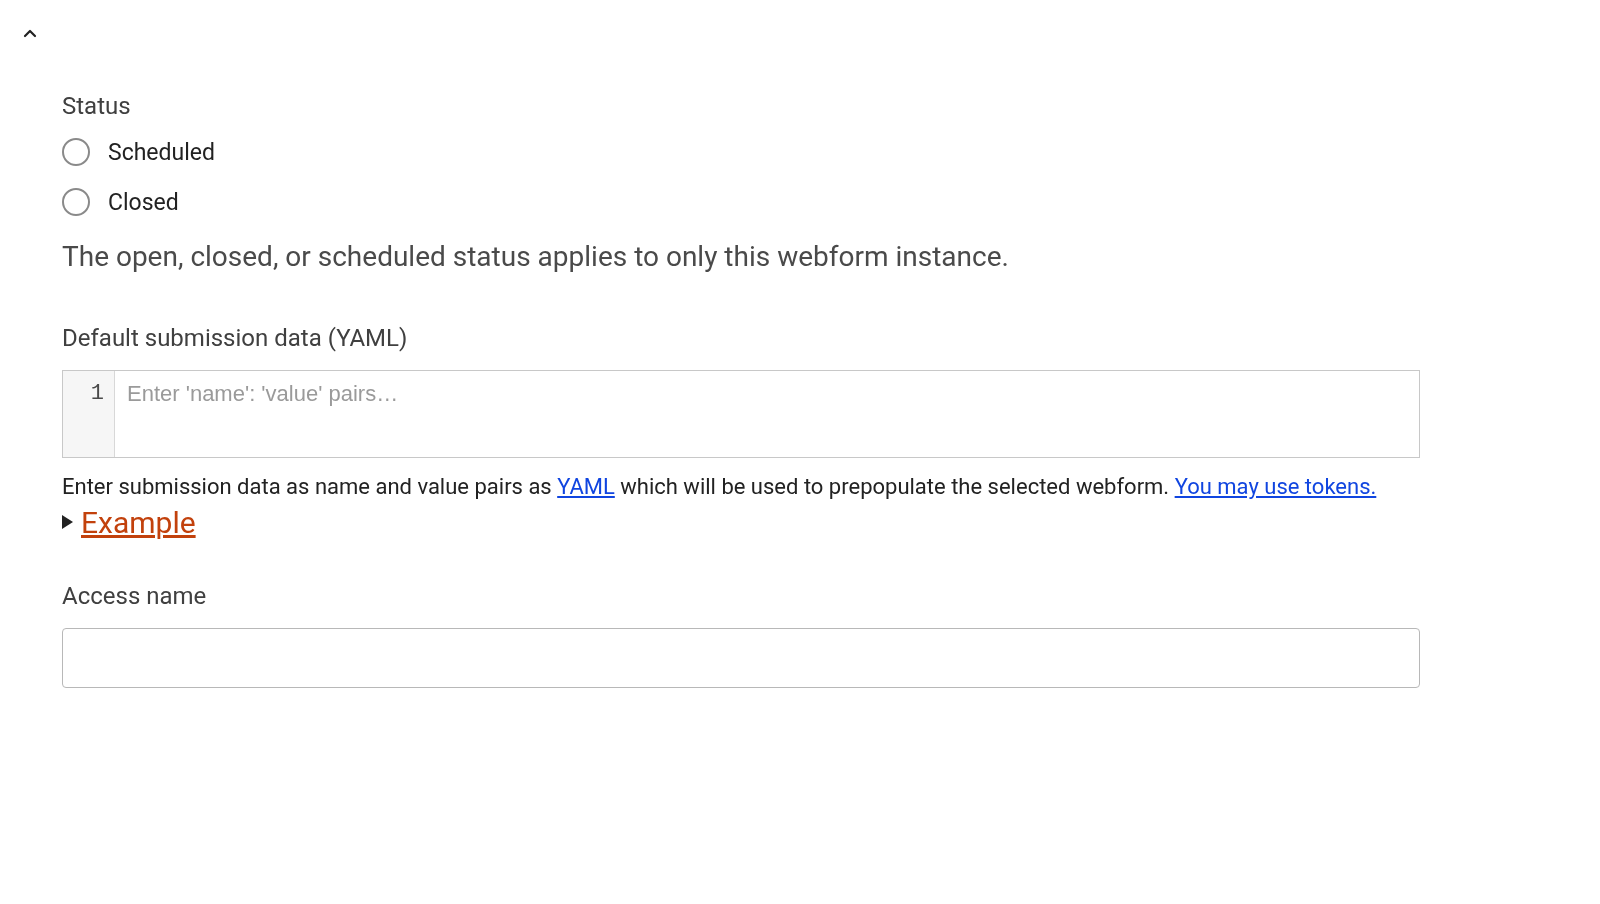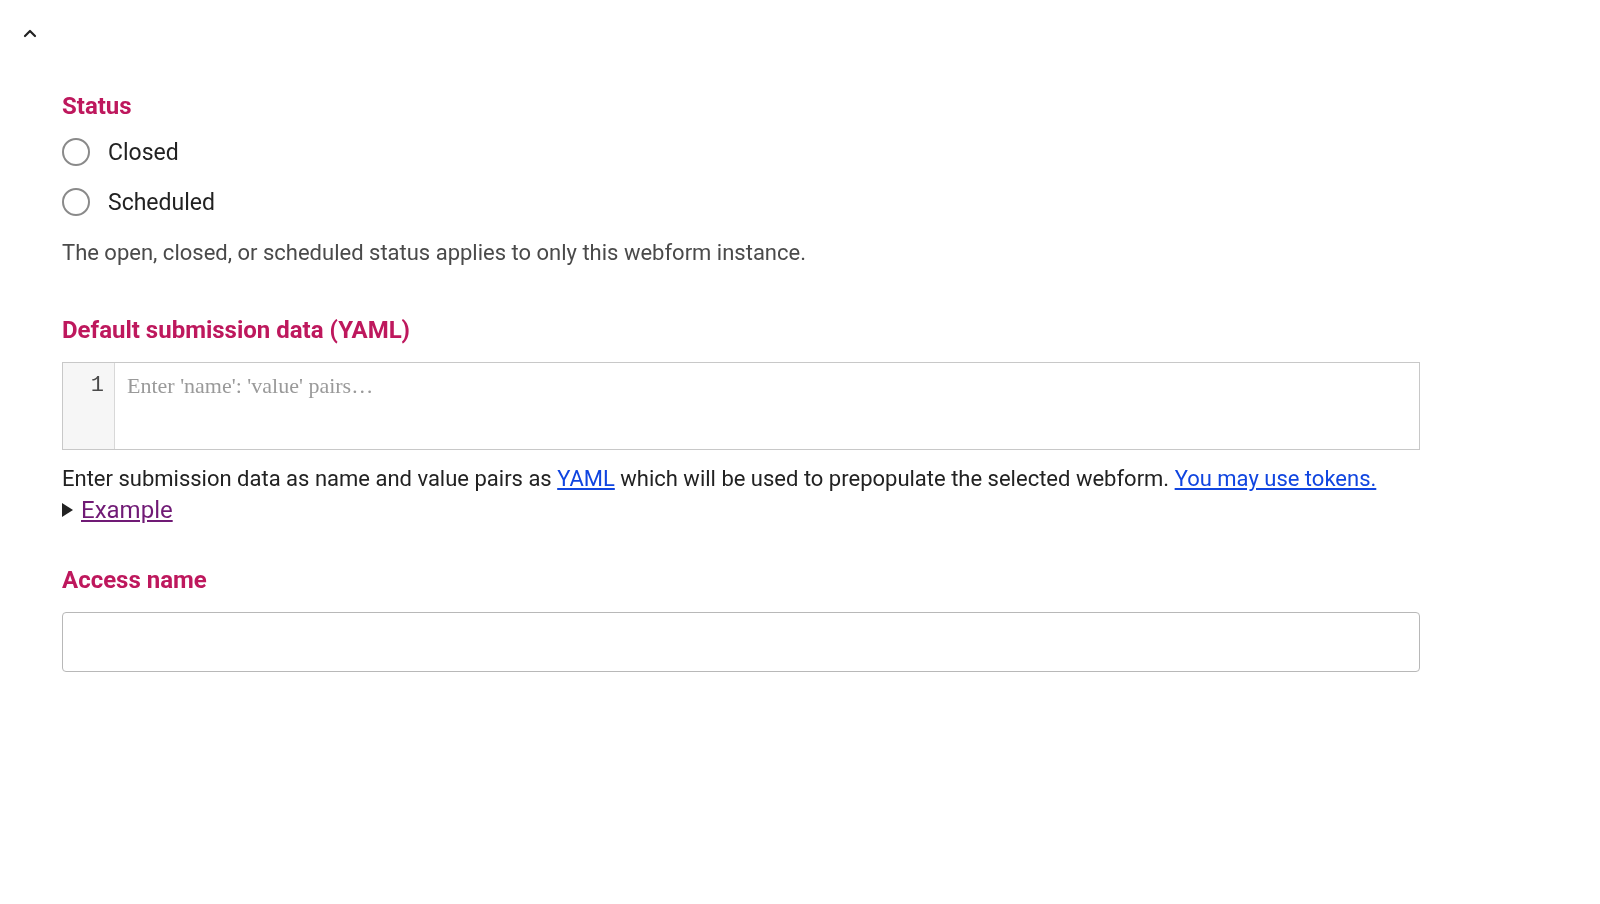--- a/index.html
+++ b/index.html
@@ -37,22 +37,22 @@
       font-weight: 700;
       color: #4a4a4a;
     }
     .content {
       padding-left: 42px;
       padding-right: 20px;
       max-width: 1420px;
     }
     .field-label {
       font-size: 24px;
-      font-weight: 700;
-      color: #be185d;
+      font-weight: 400;
+      color: #404040;
       margin-bottom: 18px;
       display: block;
     }
     .radio-group {
       margin-bottom: 18px;
     }
     .radio-option {
       display: flex;
       align-items: center;
       margin-bottom: 22px;
@@ -80,21 +80,21 @@
       border-radius: 50%;
       top: 50%;
       left: 50%;
       transform: translate(-50%, -50%);
     }
     .radio-label {
       font-size: 23px;
       color: #222;
     }
     .help-text {
-      font-size: 22px;
+      font-size: 28px;
       color: #4a4a4a;
       margin-bottom: 48px;
       line-height: 1.35;
     }
     .code-editor {
       border: 1px solid #c8c8c8;
       display: flex;
       height: 88px;
       margin-bottom: 14px;
       background: #fff;
@@ -107,21 +107,21 @@
       text-align: right;
       padding-right: 10px;
       font-family: "Courier New", Courier, monospace;
       font-size: 22px;
       color: #4a4a4a;
       user-select: none;
     }
     .code-area {
       flex: 1;
       padding: 10px 12px;
-      font-family: Liberation Serif, serif;
+      font-family: Liberation Sans, sans-serif;
       font-size: 22px;
       color: #9a9a9a;
     }
     .desc-text {
       font-size: 22px;
       color: #222;
       line-height: 1.4;
     }
     .desc-text a {
       color: #1045e0;
@@ -135,23 +135,23 @@
     }
     .triangle {
       width: 0;
       height: 0;
       border-top: 7px solid transparent;
       border-bottom: 7px solid transparent;
       border-left: 11px solid #222;
       margin-right: 8px;
     }
     .details-row a {
-      color: #701a75;
+      color: #c2410c;
       text-decoration: underline;
-      font-size: 24px;
+      font-size: 30px;
     }
     .text-input {
       width: 100%;
       height: 60px;
       border: 1px solid #b8b8b8;
       border-radius: 4px;
       font-size: 22px;
       padding: 0 14px;
       background: #fff;
     }
@@ -167,25 +167,25 @@
   </span>
 </div>
 
 <div class="content">
 
   <label class="field-label">Status</label>
 
   <div class="radio-group">
     <div class="radio-option">
       <span class="radio-circle"></span>
-      <span class="radio-label">Closed</span>
+      <span class="radio-label">Scheduled</span>
     </div>
     <div class="radio-option">
       <span class="radio-circle"></span>
-      <span class="radio-label">Scheduled</span>
+      <span class="radio-label">Closed</span>
     </div>
   </div>
 
   <div class="help-text">The open, closed, or scheduled status applies to only this webform instance.</div>
 
   <label class="field-label">Default submission data (YAML)</label>
 
   <div class="code-editor">
     <div class="gutter">
       <span>1</span>

